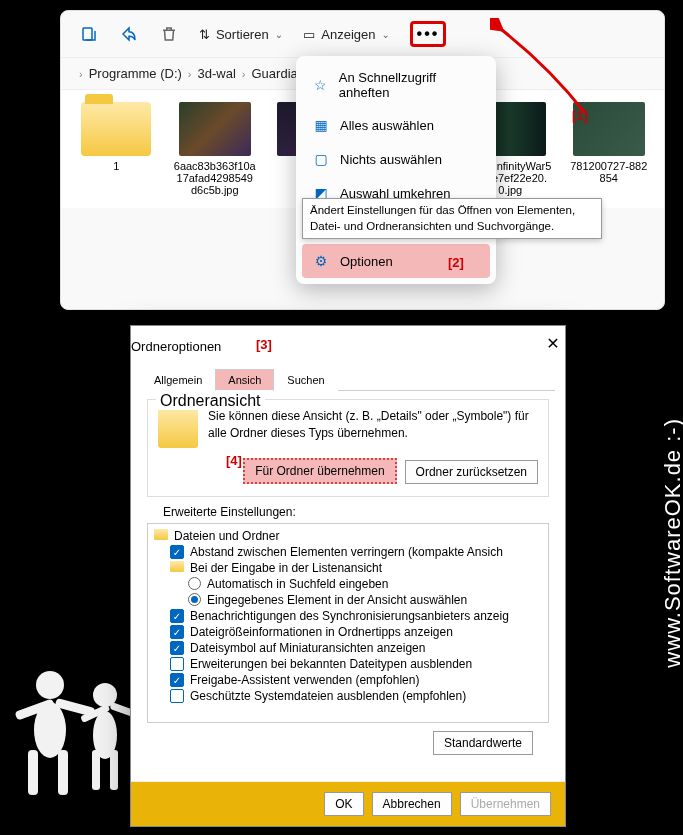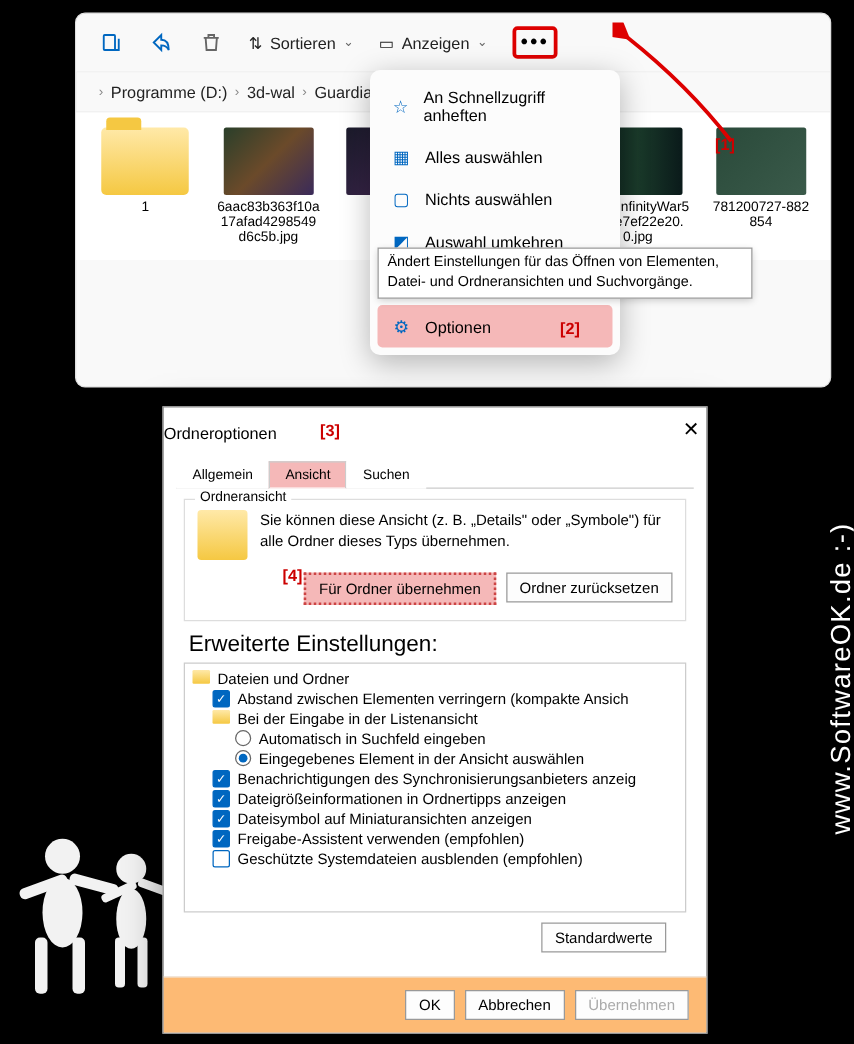--- a/index.html
+++ b/index.html
@@ -46,38 +46,38 @@
 
 
 .dialog { position: absolute; left: 130px; top: 325px; width: 436px; height: 502px; background: #fff; border: 1px solid #888; box-shadow: 0 8px 30px rgba(0,0,0,0.4); }
 .dlg-title { display: flex; justify-content: space-between; align-items: center; padding: 8px 0; font-size: 13px; }
 .dlg-close { width: 24px; height: 24px; font-size: 16px; text-align: center; cursor: pointer; }
 .tabs { display: flex; border-bottom: 1px solid #ccc; margin: 2px 10px 0; }
 .tab { padding: 4px 12px; font-size: 11px; border: 1px solid transparent; cursor: pointer; position: relative; top: 1px; background: #fff; }
 .tab.active { border: 1px solid #ccc; border-bottom: 1px solid #fff; background: #f5b8b8; }
 .dlg-body { padding: 8px 16px; font-size: 12px; }
 .groupbox { border: 1px solid #ddd; padding: 8px 10px 12px; margin-bottom: 8px; position: relative; }
-.groupbox > .legend { position: absolute; top: -8px; left: 8px; background: #fff; padding: 0 4px; font-size: 11px; }
+.groupbox > .legend { position: absolute; top: -8px; left: 8px; background: #fff; padding: 0 4px; font-size: 16px; }
 .gb-row { display: flex; gap: 10px; align-items: flex-start; }
 .gb-icon { width: 40px; height: 40px; background: linear-gradient(#ffe9a8,#f5c842); border-radius: 3px; flex-shrink: 0; }
 .gb-text { font-size: 12px; line-height: 1.4; }
-.gb-btns { display: flex; gap: 8px; justify-content: flex-end; margin-top: 10px; align-items: flex-start; }
+.gb-btns { display: flex; gap: 8px; justify-content: flex-end; margin-top: 10px; align-items: flex-end; }
 .btn { padding: 4px 10px; font-size: 12px; border: 1px solid #999; background: #fdfdfd; cursor: pointer; }
 .btn.hl { background: #f5b8b8; border: 2px dotted #c44; }
-.adv-label { font-size: 18px; margin: 8px 4px 4px; }
+.adv-label { font-size: 12px; margin: 8px 16px 4px; }
 .tree { border: 1px solid #ccc; height: 200px; overflow: auto; padding: 4px; font-size: 12px; }
 .tree-item { display: flex; align-items: flex-start; gap: 6px; padding: 1px 2px; white-space: nowrap; }
 .tree-item.ind1 { padding-left: 18px; }
 .tree-item.ind2 { padding-left: 36px; }
 .tree-folder { width: 14px; height: 11px; background: linear-gradient(#ffe9a8,#f5c842); border-radius: 1px; flex-shrink: 0; }
 .chk { width: 14px; height: 14px; border: 1px solid #0067c0; background: #0067c0; color: #fff; font-size: 10px; display: flex; align-items: center; justify-content: center; flex-shrink: 0; border-radius: 2px; }
 .chk.off { background: #fff; color: transparent; }
 .radio { width: 13px; height: 13px; border: 1px solid #666; border-radius: 50%; display: flex; align-items: center; justify-content: center; flex-shrink: 0; }
 .radio.on::after { content: ""; width: 7px; height: 7px; background: #0067c0; border-radius: 50%; }
-.dlg-footer { position: absolute; bottom: 0; left: 0; right: 0; padding: 10px 14px; display: flex; justify-content: flex-end; gap: 8px; border-top: 1px solid #eee; background: #fdba74; }
+.dlg-footer { position: absolute; bottom: 0; left: 0; right: 0; padding: 10px 14px; display: flex; justify-content: flex-end; gap: 8px; border-top: 1px solid #eee; background: #eab308; }
 .std-row { display: flex; justify-content: flex-end; padding: 8px 16px 0; }
 .btn.disabled { color: #aaa; }
 </style>
 </head>
 <body>
 
 <div class="watermark-text">www.SoftwareOK.de :-)</div>
 <svg class="watermark-figure" viewBox="0 0 140 160">
   <g fill="#fff">
     <circle cx="40" cy="30" r="14"></circle>
@@ -206,21 +206,21 @@
 <div class="callout" style="left:256px; top:337px;">[3]</div>
 <div class="callout" style="left:226px; top:453px;">[4]</div>
 
 <div class="dialog">
   <div class="dlg-title">
     <span>Ordneroptionen</span>
     <span class="dlg-close">✕</span>
   </div>
   <div class="tabs">
     <div class="tab">Allgemein</div>
-    <div class="tab active">Ansicht</div>
+    <div class="tab active">Ansich</div>
     <div class="tab">Suchen</div>
   </div>
   <div class="dlg-body">
     <div class="groupbox">
       <span class="legend">Ordneransicht</span>
       <div class="gb-row">
         <div class="gb-icon"></div>
         <div class="gb-text">Sie können diese Ansicht (z. B. „Details" oder „Symbole") für alle Ordner dieses Typs übernehmen.</div>
       </div>
       <div class="gb-btns">
@@ -256,20 +256,24 @@
         </div>
       <div class="tree-item ind1">
           <span class="chk">✓</span>
           <span>Dateigrößeinformationen in Ordnertipps anzeigen</span>
         </div>
       <div class="tree-item ind1">
           <span class="chk">✓</span>
           <span>Dateisymbol auf Miniaturansichten anzeigen</span>
         </div>
       <div class="tree-item ind1">
+          <span class="chk off">✓</span>
+          <span>Erweiterungen bei bekannten Dateitypen ausblenden</span>
+        </div>
+      <div class="tree-item ind1">
           <span class="chk">✓</span>
           <span>Freigabe-Assistent verwenden (empfohlen)</span>
         </div>
       <div class="tree-item ind1">
           <span class="chk off">✓</span>
           <span>Geschützte Systemdateien ausblenden (empfohlen)</span>
         </div>
     </div>
     <div class="std-row">
       <button class="btn">Standardwerte</button>

